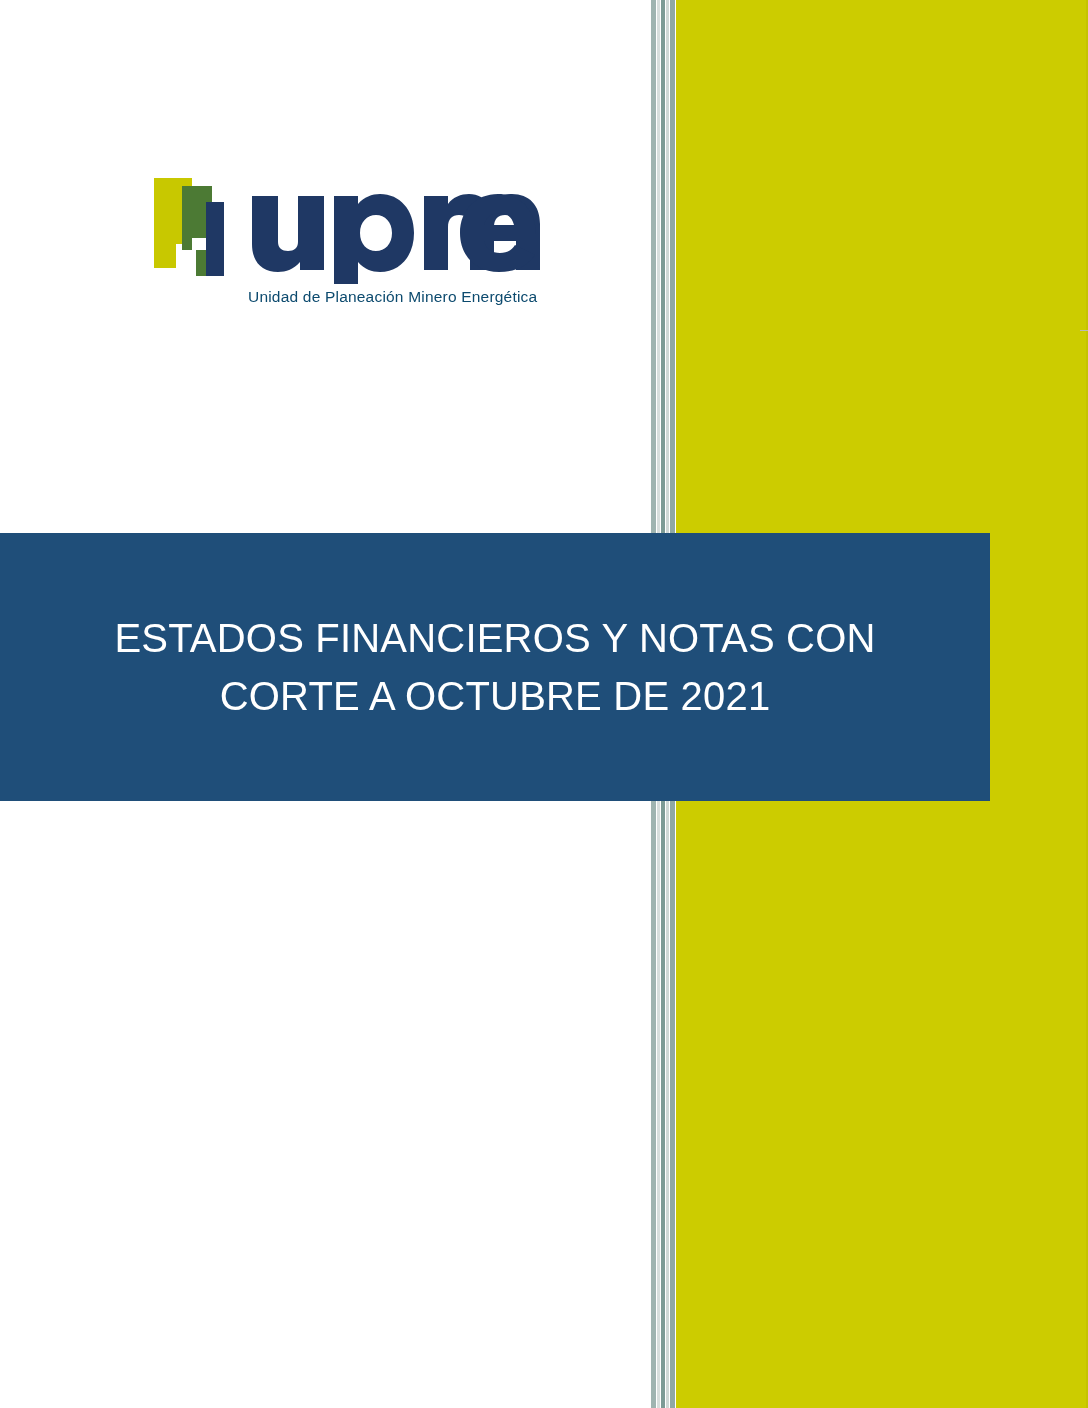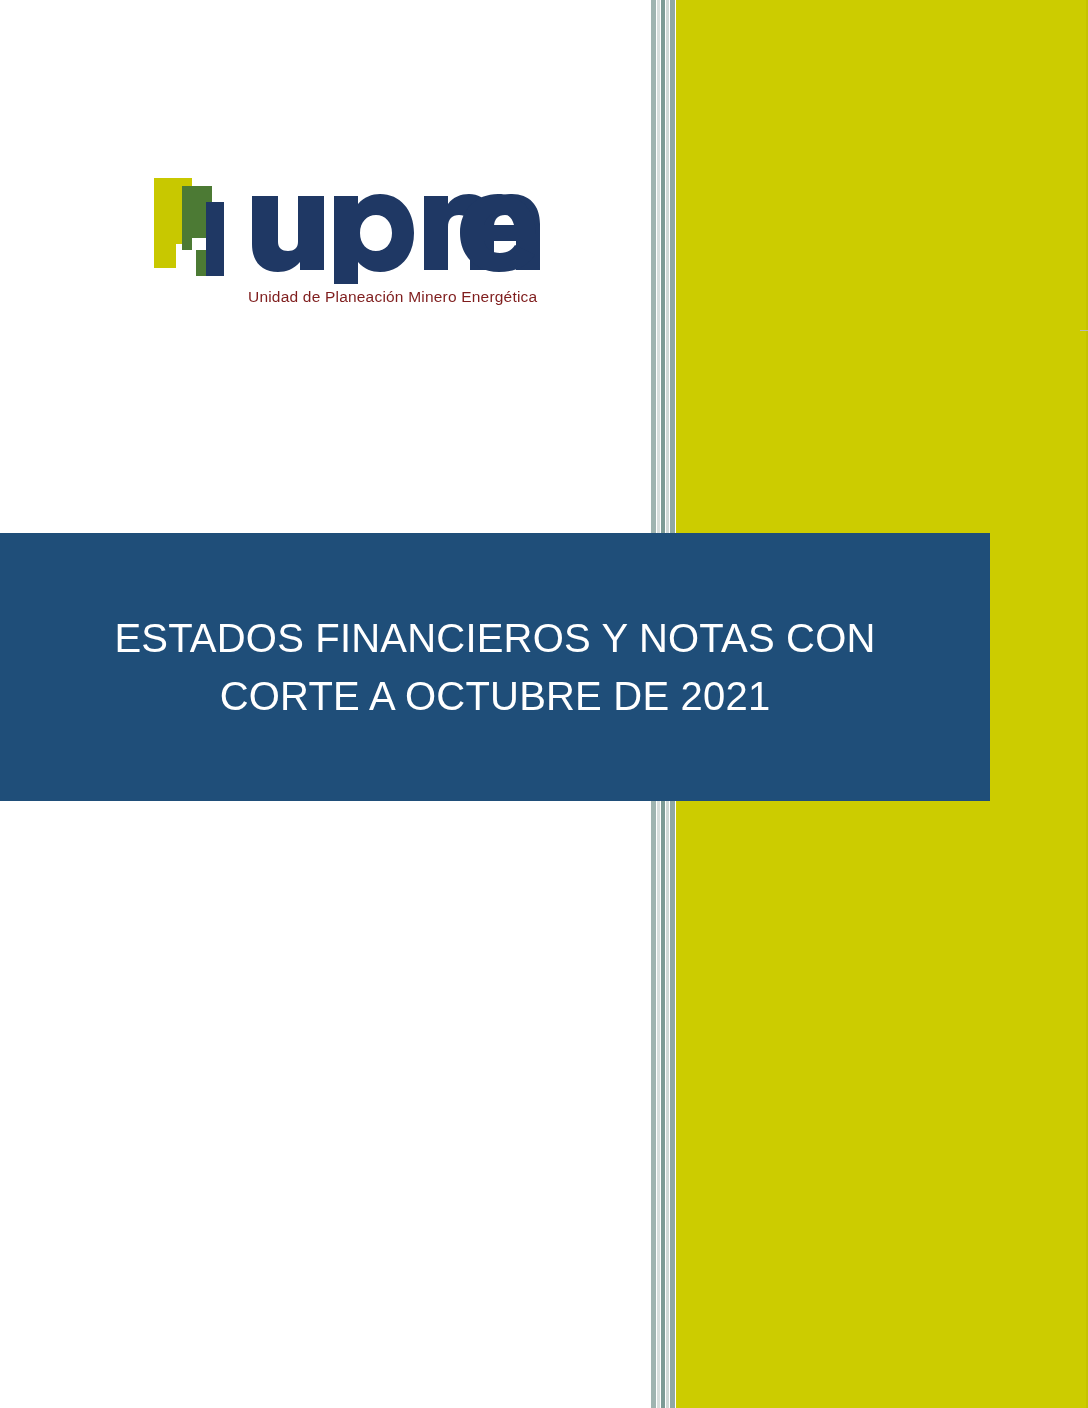--- a/index.html
+++ b/index.html
@@ -67,21 +67,21 @@
     position: absolute;
     left: 96px;
     top: 6px;
   }
   .logo-tagline {
     position: absolute;
     left: 96px;
     top: 128px;
     font-size: 15.5px;
     letter-spacing: 0.2px;
-    color: #7f1d1d;
+    color: #0c4a6e;
     white-space: nowrap;
     font-family: "Liberation Sans", sans-serif;
   }
 
   
   .title-band {
     position: absolute;
     left: 0;
     top: 533px;
     width: 990px;

